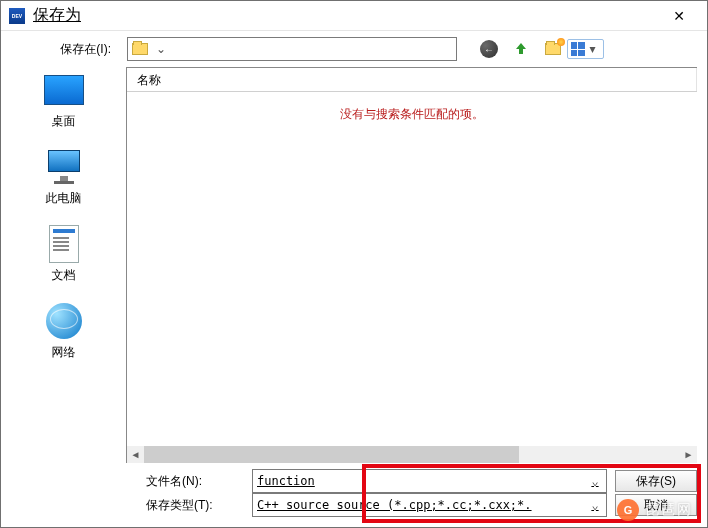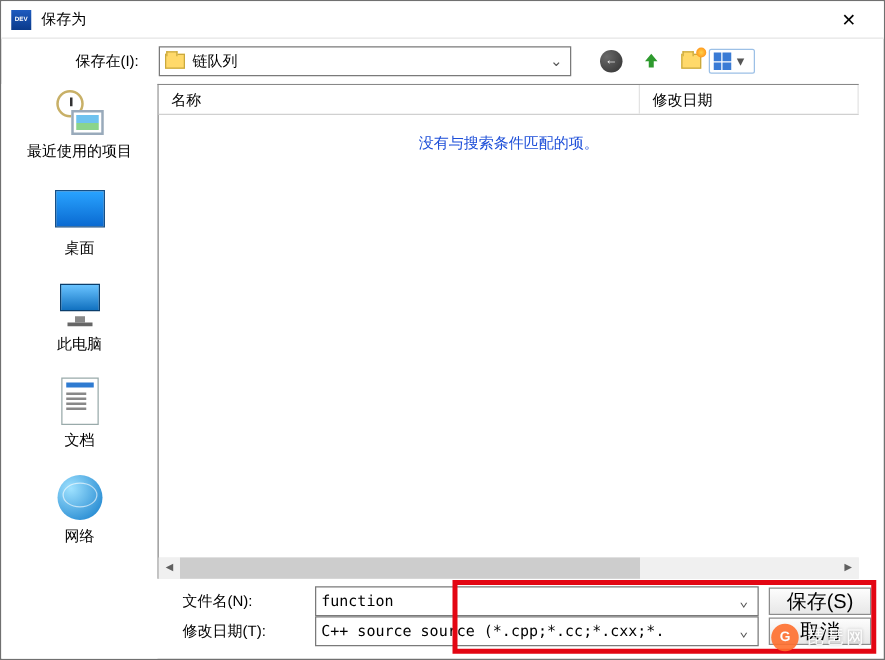--- a/index.html
+++ b/index.html
@@ -1,21 +1,21 @@
 <!DOCTYPE html>
 <html><head>
 <meta charset="utf-8">
 <style>
   * { box-sizing: border-box; margin: 0; padding: 0; }
   body { font-family: "Microsoft YaHei", "Segoe UI", Tahoma, sans-serif; font-size: 12px; background: #fff; width: 708px; height: 528px; overflow: hidden; }
   .window { width: 708px; height: 528px; border: 1px solid #707070; background: #fff; display: flex; flex-direction: column; }
   .titlebar { height: 30px; background: #fff; border-bottom: 1px solid #e5e5e5; display: flex; align-items: center; padding: 0 8px; }
   .titlebar .app-icon { width: 16px; height: 16px; background: linear-gradient(180deg,#1e5bbf 0%,#0a3a8a 100%); margin-right: 8px; display: flex; align-items: center; justify-content: center; }
   .titlebar .app-icon::after { content:"DEV"; color:#fff; font-size:5px; font-weight:bold; }
-  .titlebar .title { flex: 1; font-size: 12px; }
+  .titlebar .title { flex: 1; font-size: 16px; text-decoration: underline; }
   .titlebar .close { width: 40px; height: 28px; display: flex; align-items: center; justify-content: center; font-size: 14px; cursor: pointer; }
   .toolbar-row { height: 36px; display: flex; align-items: center; padding: 0 10px 0 20px; gap: 6px; }
   .toolbar-row .lbl { width: 100px; text-align: right; padding-right: 10px; }
   .location-combo { flex: 1; max-width: 330px; height: 24px; border: 1px solid #7a7a7a; background: #fff; display: flex; align-items: center; padding: 0 4px; gap: 6px; cursor: pointer; }
   .folder-mini { width: 16px; height: 12px; background: #ffd96a; border: 1px solid #caa93e; position: relative; }
   .folder-mini::before { content:""; position:absolute; top:-3px; left:0; width:7px; height:3px; background:#ffd96a; border:1px solid #caa93e; border-bottom:none; }
   .location-combo .name { flex: 1; }
   .chev { width: 14px; text-align: center; color: #555; }
   .nav-icons { display: flex; align-items: center; gap: 8px; margin-left: 14px; }
   .nav-btn { width: 24px; height: 24px; display: flex; align-items: center; justify-content: center; cursor: pointer; }
@@ -27,36 +27,36 @@
   .newfolder { position: relative; }
   .starburst { position:absolute; top:1px; right:0; width:8px; height:8px; background: radial-gradient(circle,#ffd24a 0%,#ff9a1e 70%); border-radius:50%; }
   .view-btn { display:flex; align-items:center; gap:1px; border:1px solid #9cc0e6; padding:2px 3px; border-radius:2px; background:#fff; }
   .grid4 { width:14px; height:14px; display:grid; grid-template-columns:1fr 1fr; grid-template-rows:1fr 1fr; gap:1px; }
   .grid4 div { background:#3a7bd5; }
   .main { flex:1; display:flex; overflow:hidden; }
   .places { width: 125px; background:#fff; display:flex; flex-direction:column; align-items:center; padding-top:4px; gap:18px; }
   .place { display:flex; flex-direction:column; align-items:center; gap:4px; width:100%; cursor:pointer; }
   .place .plabel { font-size:12px; text-align:center; }
   .place-icon { width:42px; height:38px; display:flex; align-items:center; justify-content:center; }
-  .file-list { flex:1; border:1px solid #888; border-right:none; border-bottom:none; background:#fff; display:flex; flex-direction:column; position:relative; margin-right:20px; }
+  .file-list { flex:1; border:1px solid #888; border-right:none; border-bottom:none; background:#fff; display:flex; flex-direction:column; position:relative; margin-right:10px; }
   .columns { display:flex; height:24px; border-bottom:1px solid #d0d0d0; background:#fff; }
   .col { padding:4px 10px; border-right:1px solid #e3e3e3; font-size:12px; }
   .col.name { flex:1; }
   .col.date { width:175px; }
-  .empty-msg { text-align:center; color:#1d4ed8; padding:14px 0; }
+  .empty-msg { text-align:center; color:#b91c1c; padding:14px 0; }
   .hscroll { position:absolute; bottom:0; left:0; right:0; height:17px; background:#f0f0f0; display:flex; align-items:center; }
   .hscroll .track { flex:1; height:17px; background:#f0f0f0; position:relative; }
   .hscroll .thumb { position:absolute; left:0; top:0; height:17px; width:70%; background:#cdcdcd; }
   .hscroll .arrow { width:17px; height:17px; display:flex; align-items:center; justify-content:center; background:#f0f0f0; color:#606060; font-size:10px; cursor:pointer; }
   .bottom { padding:6px 10px 10px 10px; display:flex; flex-direction:column; gap:0; position:relative; }
   .row { display:flex; align-items:center; gap:8px; }
   .row .field-lbl { width:108px; text-align:left; padding-left:10px; }
-  .combo { height:24px; border:1px solid #7a7a7a; background:#fff; display:flex; align-items:center; padding:0 4px; font-family: Consolas, monospace; font-size:12px; }
+  .combo { height:24px; border:1px solid #7a7a7a; background:#fff; display:flex; align-items:center; padding:0 4px; font-family: Consolas, monospace; font-size:12px;text-decoration:underline; }
   .combo .val { flex:1; white-space:nowrap; overflow:hidden; }
-  .btn { width:82px; height:22px; border:1px solid #8c8c8c; background:linear-gradient(180deg,#fdfdfd,#e7e7e7); display:flex; align-items:center; justify-content:center; cursor:pointer; font-size:16px; }
+  .btn { width:82px; height:22px; border:1px solid #8c8c8c; background:linear-gradient(180deg,#fdfdfd,#e7e7e7); display:flex; align-items:center; justify-content:center; cursor:pointer; font-size:12px; }
   .redbox { position:absolute; border:4px solid #e30613; pointer-events:none; left:236px; right:6px; top:1px; bottom:4px; }
   .file-area { flex:1; display:flex; flex-direction:column; }
   
   .ic-recent { position:relative; width:38px; height:36px; }
   .ic-recent .clock { position:absolute; left:0; top:0; width:22px; height:22px; border-radius:50%; background:#fff; border:2px solid #c8b067; }
   .ic-recent .clock::after { content:""; position:absolute; left:9px; top:4px; width:2px; height:7px; background:#333; }
   .ic-recent .photo { position:absolute; right:0; bottom:0; width:26px; height:20px; background:#fff; border:2px solid #9ab; }
   .ic-recent .photo::after { content:""; position:absolute; inset:2px; background:linear-gradient(180deg,#6ec2ef 0%,#6ec2ef 55%,#8bd48b 55%); }
   .ic-desktop { width:40px; height:30px; background:linear-gradient(180deg,#29a3ff,#0a6ad1); border:1px solid #164f86; }
   .ic-doc { width:30px; height:38px; background:#fff; border:1px solid #9aa; position:relative; }
@@ -80,21 +80,20 @@
   <div class="titlebar">
     <div class="app-icon"></div>
     <div class="title">保存为</div>
     <div class="close">✕</div>
   </div>
 
   <div class="toolbar-row">
     <div class="lbl">保存在(I):</div>
     <div class="location-combo">
       <div class="folder-mini"></div>
-      <div class="name">链队列</div>
       <div class="chev">⌄</div>
     </div>
     <div class="nav-icons">
       <div class="nav-btn">
           <div class="circle back"></div>
         </div>
       <div class="nav-btn">
         <div class="up-arrow">
           <svg width="16" height="16" viewBox="0 0 16 16">
               <path d="M8 2 L13 8 H10 V13 H6 V8 H3 Z"></path>
@@ -116,29 +115,20 @@
           <span class="chev">▾</span>
         </div>
       </div>
     </div>
   </div>
 
   <div class="main">
     <div class="places">
       <div class="place">
         <div class="place-icon">
-            <div class="ic-recent">
-              <div class="clock"></div>
-              <div class="photo"></div>
-            </div>
-          </div>
-        <div class="plabel">最近使用的项目</div>
-      </div>
-      <div class="place">
-        <div class="place-icon">
             <div class="ic-desktop"></div>
           </div>
         <div class="plabel">桌面</div>
       </div>
       <div class="place">
         <div class="place-icon">
             <div class="ic-pc">
               <div class="mon"></div>
               <div class="stand"></div>
               <div class="base"></div>
@@ -157,21 +147,20 @@
             <div class="ic-net"></div>
           </div>
         <div class="plabel">网络</div>
       </div>
     </div>
 
     <div class="file-area">
       <div class="file-list">
         <div class="columns">
           <div class="col name">名称</div>
-          <div class="col date">修改日期</div>
         </div>
         <div class="empty-msg">没有与搜索条件匹配的项。</div>
         <div class="hscroll">
           <div class="arrow">◄</div>
           <div class="track">
               <div class="thumb"></div>
             </div>
           <div class="arrow">►</div>
         </div>
       </div>
@@ -180,21 +169,21 @@
         <div class="redbox"></div>
         <div class="row">
           <div class="field-lbl">文件名(N):</div>
           <div class="combo" style="flex:1">
             <div class="val">function</div>
             <div class="chev">⌄</div>
           </div>
           <div class="btn">保存(S)</div>
         </div>
         <div class="row">
-          <div class="field-lbl">修改日期(T):</div>
+          <div class="field-lbl">保存类型(T):</div>
           <div class="combo" style="flex:1">
             <div class="val">C++ source source (*.cpp;*.cc;*.cxx;*.</div>
             <div class="chev">⌄</div>
           </div>
           <div class="btn">取消</div>
         </div>
         <div class="watermark">
           <div class="wm-circle">G</div>
           <div class="wm-text">琵琶网</div>
         </div>

